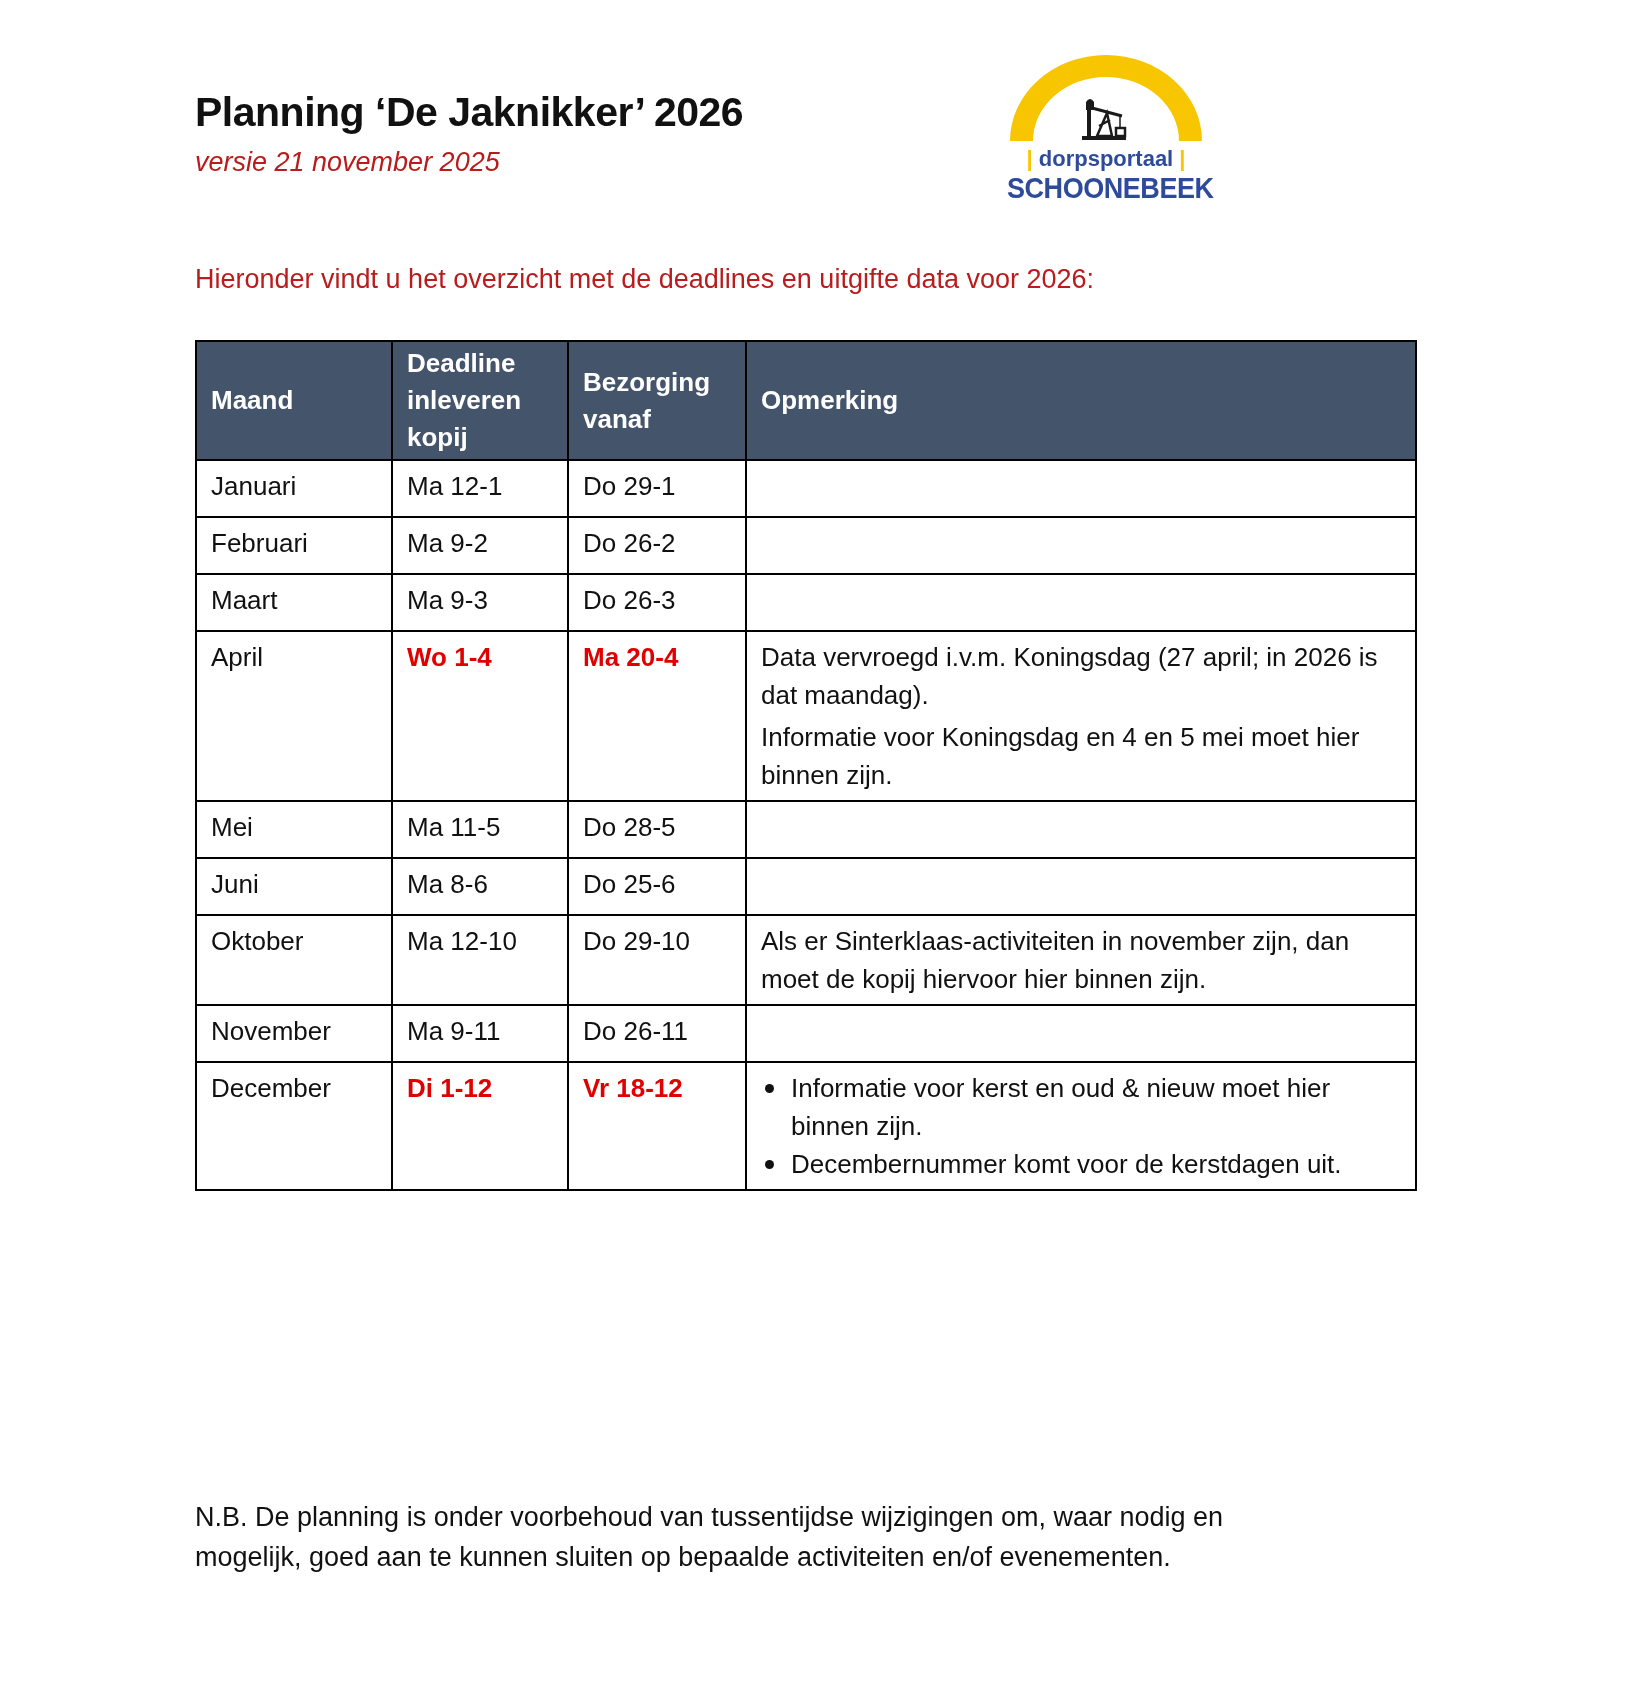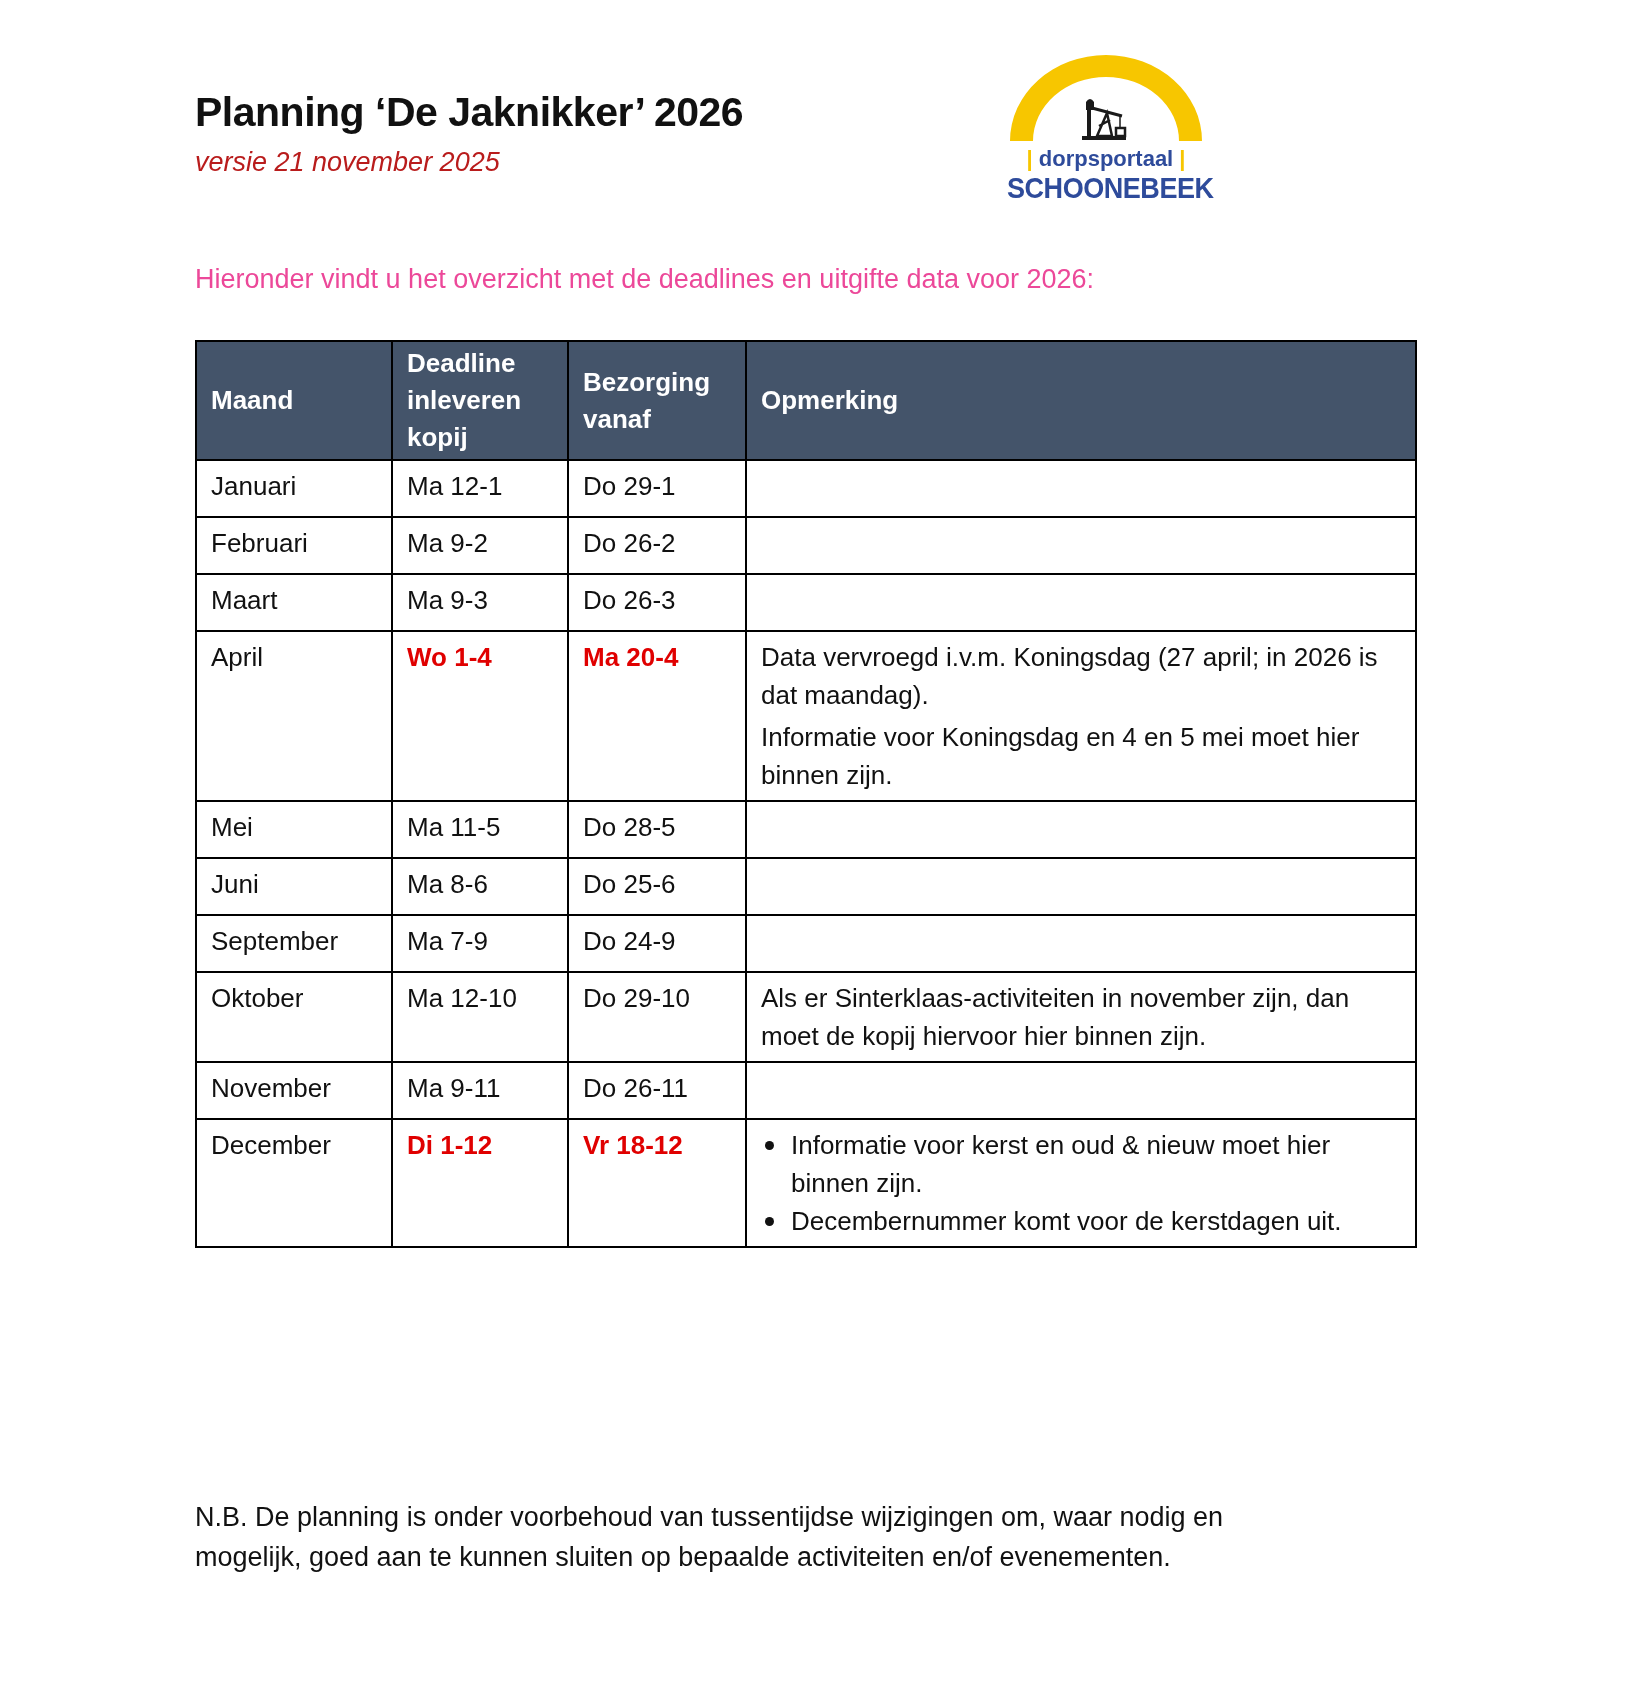--- a/index.html
+++ b/index.html
@@ -22,21 +22,21 @@
     font-size: 22px; font-weight: bold; color: #2E4B9B; line-height: 26px;
   }
   .logo-sub .bar { color: #F7C600; font-weight: bold; }
   .logo-main {
     position: absolute; left: 0; width: 220px; top: 122px; text-align: center;
     font-size: 30px; font-weight: bold; color: #2E4B9B; letter-spacing: -0.5px; line-height: 32px;
     transform: scaleX(0.9); transform-origin: center;
   }
   .intro {
     position: absolute; left: 195px; top: 262px; margin: 0;
-    font-size: 27px; line-height: 34px; color: #ec4899;
+    font-size: 27px; line-height: 34px; color: #b91c1c;
   }
   table.plan {
     position: absolute; left: 195px; top: 340px;
     width: 1220px; border-collapse: collapse; table-layout: fixed;
     font-size: 26px; line-height: 38px;
   }
   table.plan col.c1 { width: 196px; }
   table.plan col.c2 { width: 176px; }
   table.plan col.c3 { width: 178px; }
   table.plan col.c4 { width: 670px; }
@@ -140,26 +140,20 @@
       <td>Do 28-5</td>
       <td></td>
     </tr>
     <tr>
       <td>Juni</td>
       <td>Ma 8-6</td>
       <td>Do 25-6</td>
       <td></td>
     </tr>
     <tr>
-      <td>September</td>
-      <td>Ma 7-9</td>
-      <td>Do 24-9</td>
-      <td></td>
-    </tr>
-    <tr>
       <td>Oktober</td>
       <td>Ma 12-10</td>
       <td>Do 29-10</td>
       <td><span>Als er </span><span class="b">Sinterklaas</span><span>-activiteiten in november zijn, dan moet de kopij hiervoor hier binnen zijn.</span></td>
     </tr>
     <tr>
       <td>November</td>
       <td>Ma 9-11</td>
       <td>Do 26-11</td>
       <td></td>

